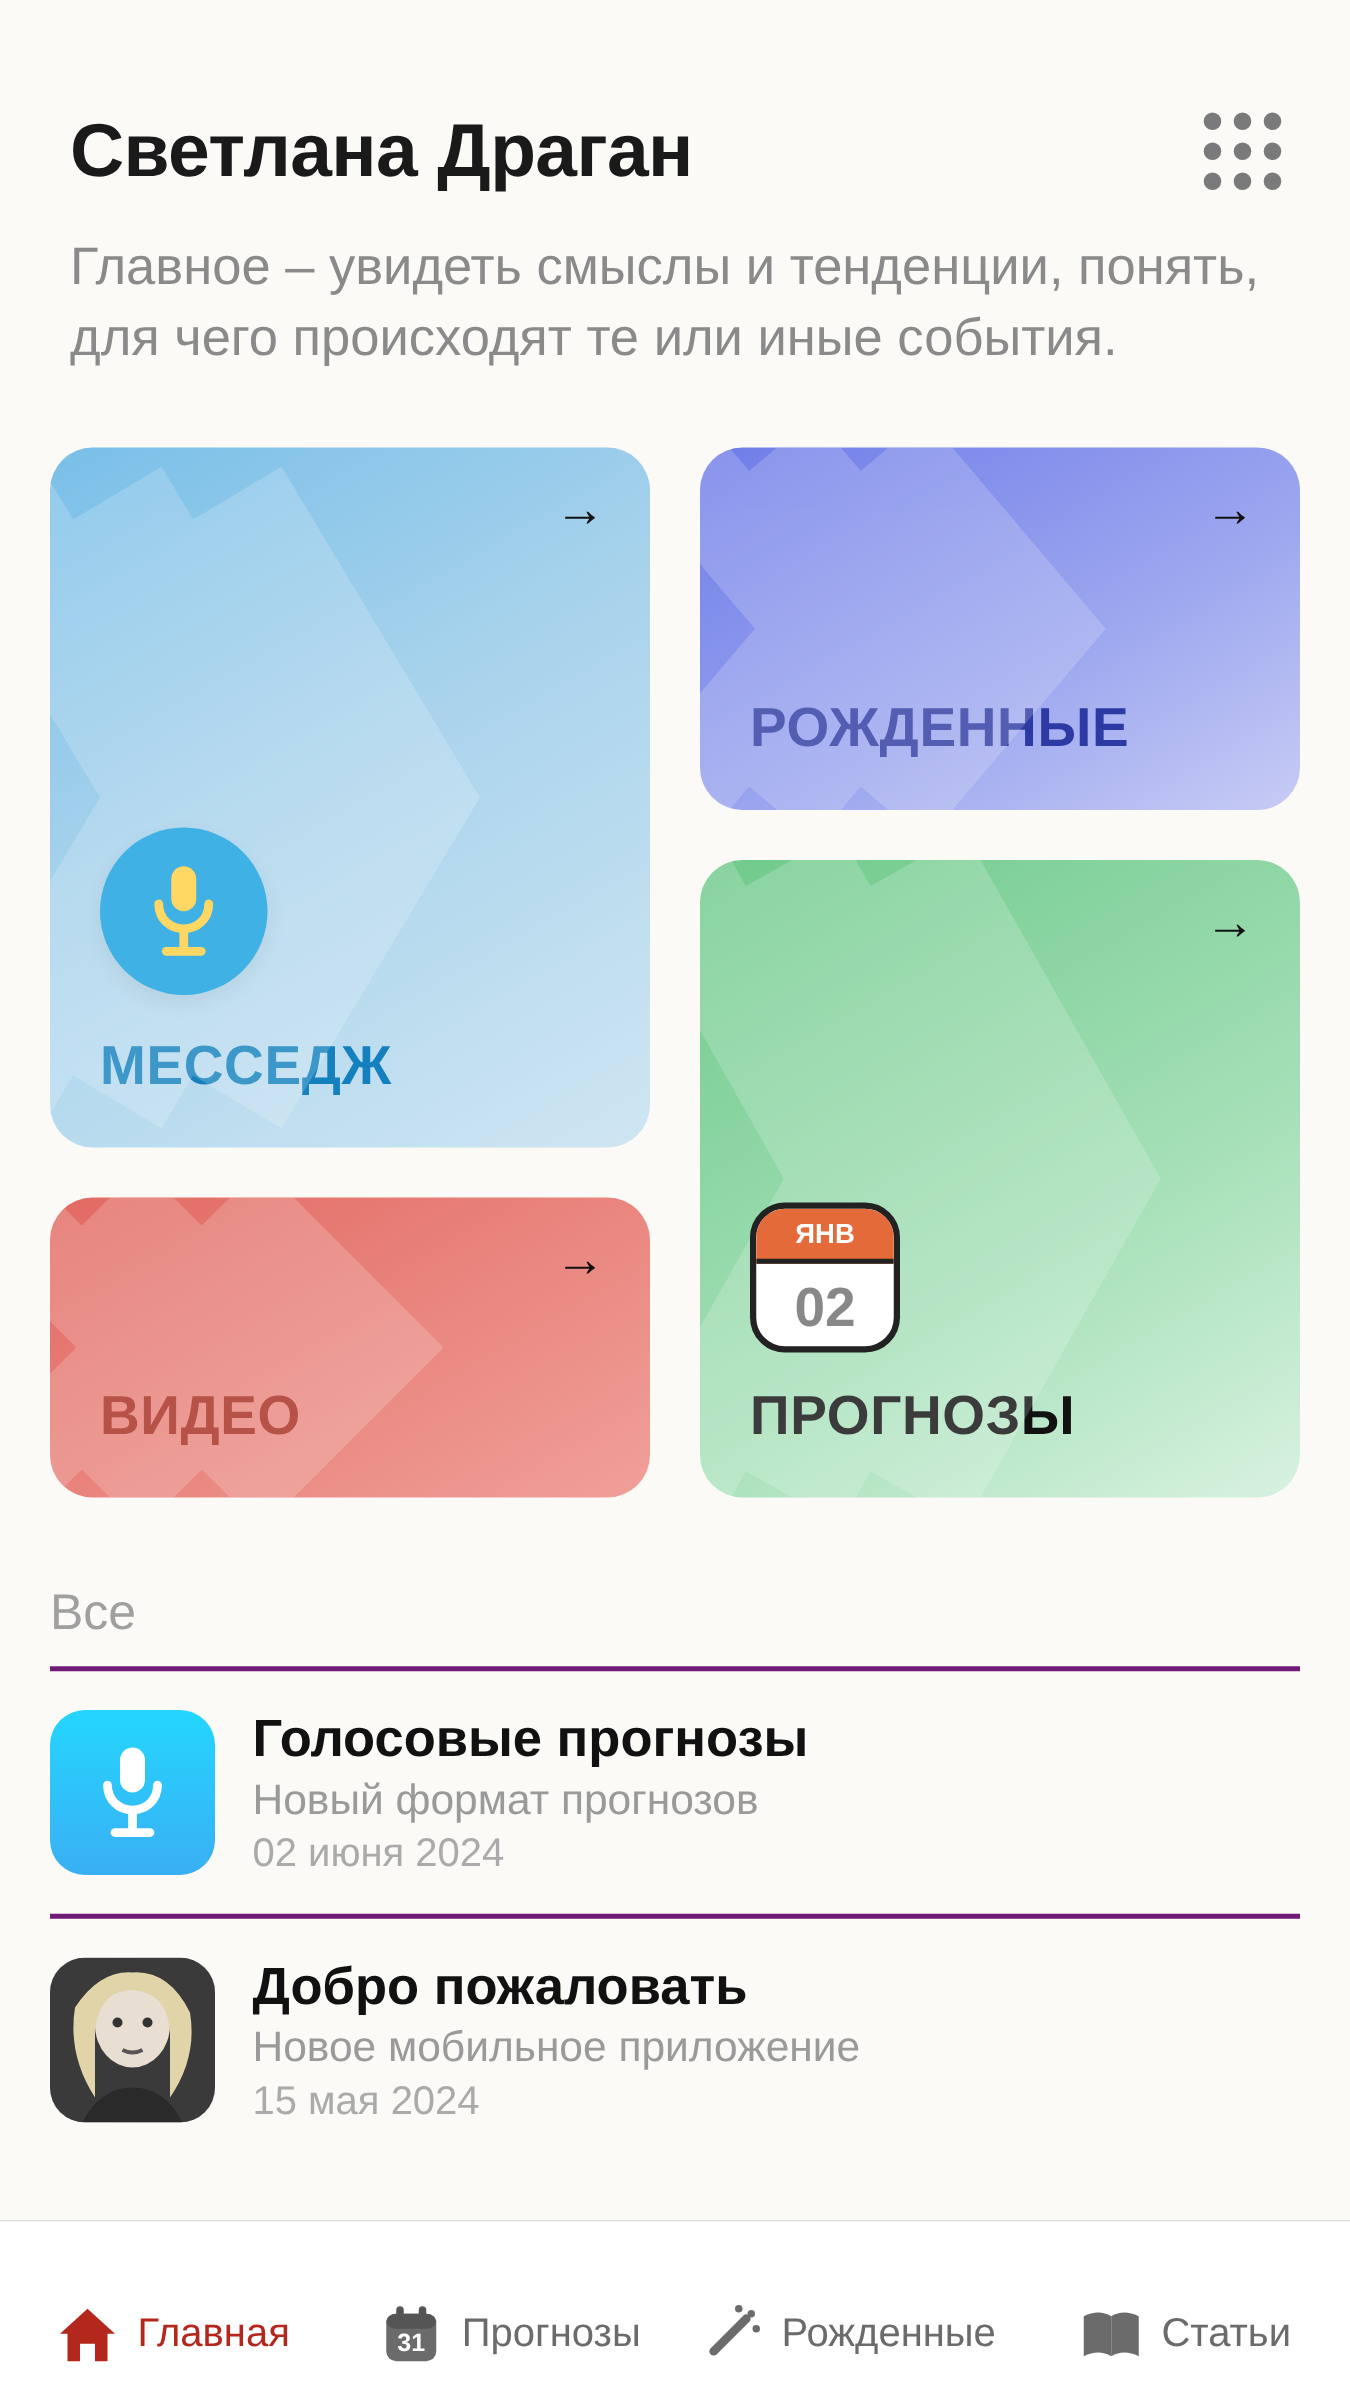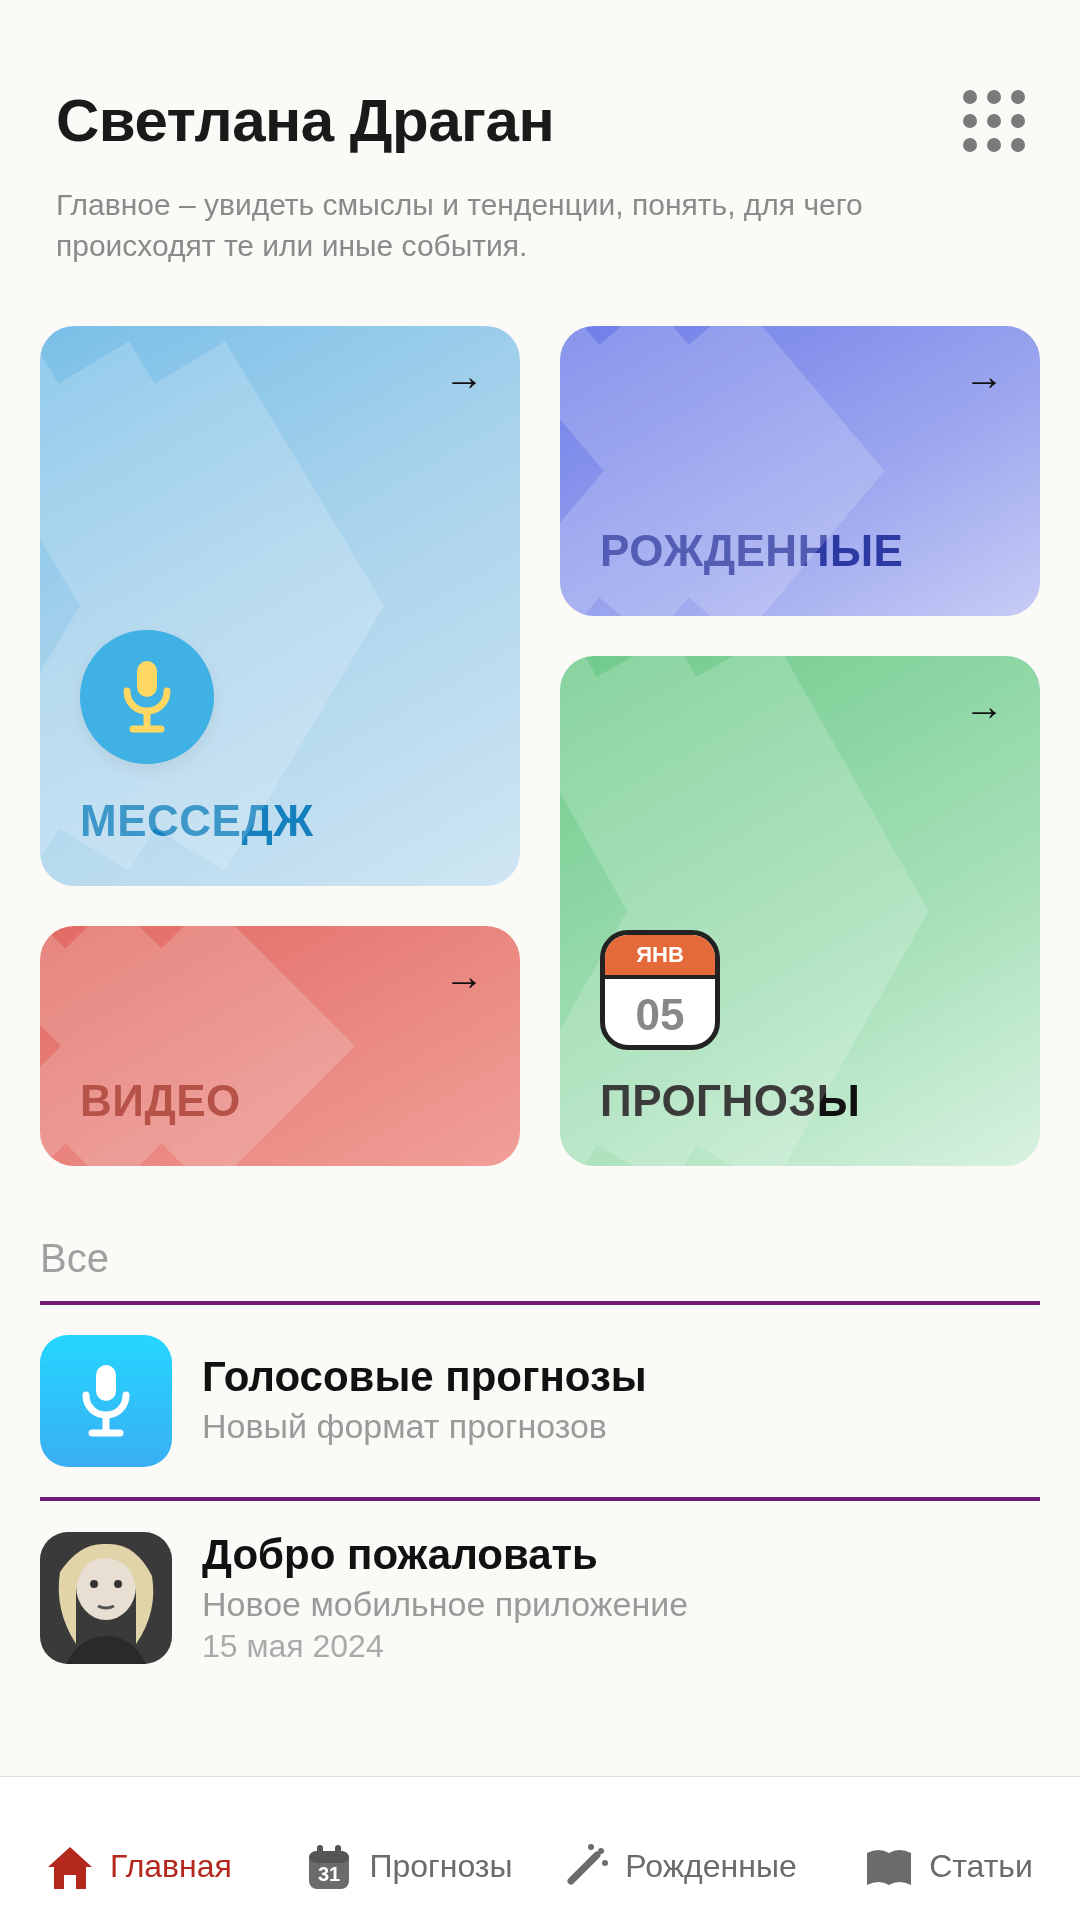--- a/index.html
+++ b/index.html
@@ -5,21 +5,21 @@
   * { box-sizing: border-box; margin: 0; padding: 0; }
   html, body { width: 1080px; height: 1920px; font-family: -apple-system, "Helvetica Neue", Arial, sans-serif; background:#FBFAF7; overflow:hidden; }
   .screen { width:1080px; height:1920px; position:relative; display:flex; flex-direction:column;margin-top:36px; }
 
   
   .header { padding: 50px 56px 0 56px; }
   .header-row { display:flex; align-items:center; justify-content:space-between; }
   .title { font-size:60px; font-weight:800; color:#1a1a1a; letter-spacing:-0.5px; }
   .grid-icon { width:60px; height:60px; display:grid; grid-template-columns:repeat(3,14px); grid-template-rows:repeat(3,14px); gap:10px; justify-content:center; align-content:center; }
   .grid-icon span { width:14px; height:14px; border-radius:50%; background:#7a7a7a; }
-  .subtitle { margin-top:30px; font-size:30px; line-height:1.35; color:#8a8a8a; font-weight:400; }
+  .subtitle { margin-top:30px; font-size:42px; line-height:1.35; color:#8a8a8a; font-weight:400; }
 
   
   .cards { padding: 60px 40px 0 40px; display:flex; gap:40px; }
   .col { flex:1; display:flex; flex-direction:column; gap:40px; }
 
   .card { border-radius:34px; position:relative; overflow:hidden; padding:40px; display:flex; flex-direction:column; }
   .card .arrow { position:absolute; top:28px; right:36px; font-size:40px; font-weight:800; color:#111; }
   .card .label { font-size:44px; font-weight:800; letter-spacing:0.5px; }
 
   .card-message { background:linear-gradient(150deg,#79bfe8 0%,#a9d3ec 45%,#cfe6f2 100%); height:560px; justify-content:flex-end; }
@@ -131,21 +131,21 @@
 
       <div class="card card-forecast">
         <div class="chevrons">
           <svg viewBox="0 0 400 460">
               <path d="M-40 0 L90 230 L-40 460 M50 0 L180 230 L50 460 M140 0 L270 230 L140 460" stroke="#fff" stroke-width="80" fill="none"></path>
             </svg>
         </div>
         <div class="arrow">→</div>
         <div class="cal">
           <div class="cal-top">ЯНВ</div>
-          <div class="cal-day">05</div>
+          <div class="cal-day">02</div>
         </div>
         <div class="label">ПРОГНОЗЫ</div>
       </div>
     </div>
   </div>
 
   <div class="news">
     <div class="news-header">
       <div class="news-all">Все</div>
     </div>
@@ -155,20 +155,21 @@
           <svg width="64" height="80" viewBox="0 0 64 80">
             <rect x="22" y="4" width="20" height="36" rx="10" fill="#fff"></rect>
             <path d="M12 34c0 12 9 20 20 20s20-8 20-20" stroke="#fff" stroke-width="7" fill="none" stroke-linecap="round"></path>
             <line x1="32" y1="54" x2="32" y2="70" stroke="#fff" stroke-width="7"></line>
             <line x1="18" y1="72" x2="46" y2="72" stroke="#fff" stroke-width="7" stroke-linecap="round"></line>
           </svg>
         </div>
         <div class="news-text">
           <div class="h">Голосовые прогнозы</div>
           <div class="s">Новый формат прогнозов</div>
+          <div class="d">02 июня 2024</div>
         </div>
       </div>
 
       <div class="news-item">
         <div class="thumb thumb-portrait">
           <svg width="132" height="132" viewBox="0 0 132 132">
             <rect width="132" height="132" fill="#3a3a3a"></rect>
             <ellipse cx="66" cy="54" rx="30" ry="34" fill="#e8dfd2"></ellipse>
             <path d="M20 40 Q 40 10 66 12 Q 95 10 112 44 Q 118 80 96 112 L 96 60 Q 94 28 66 26 Q 40 26 36 58 L 36 112 Q 14 78 20 40 Z" fill="#e0d4a8"></path>
             <path d="M26 132 Q40 104 66 104 Q92 104 106 132 Z" fill="#2a2a2a"></path>

